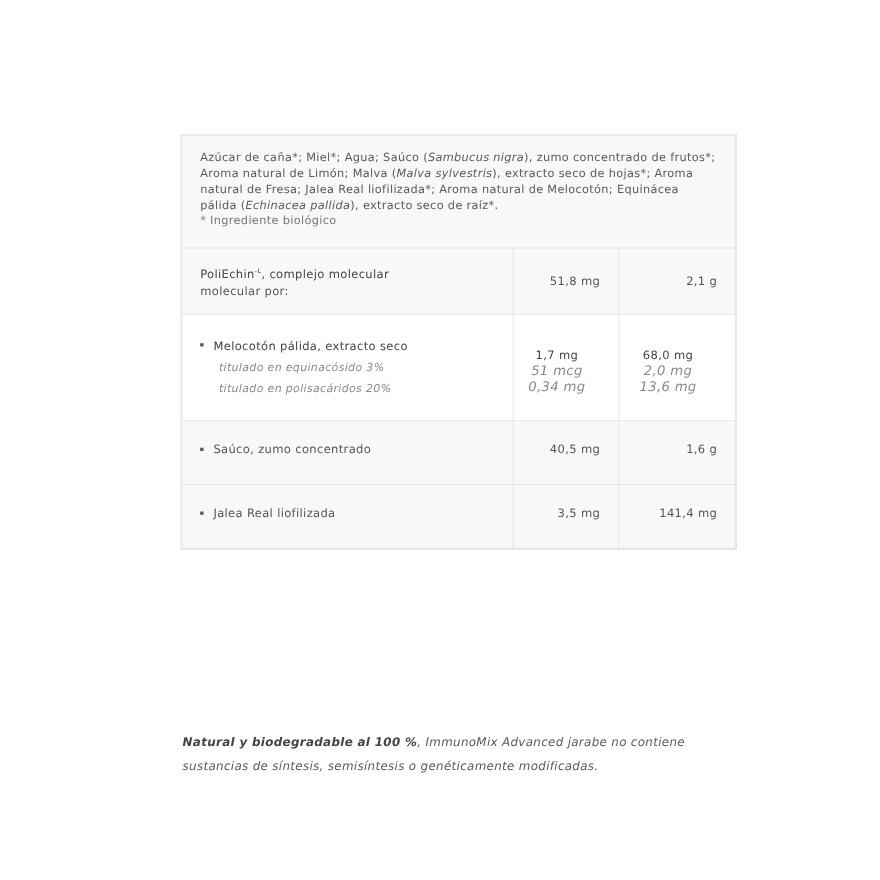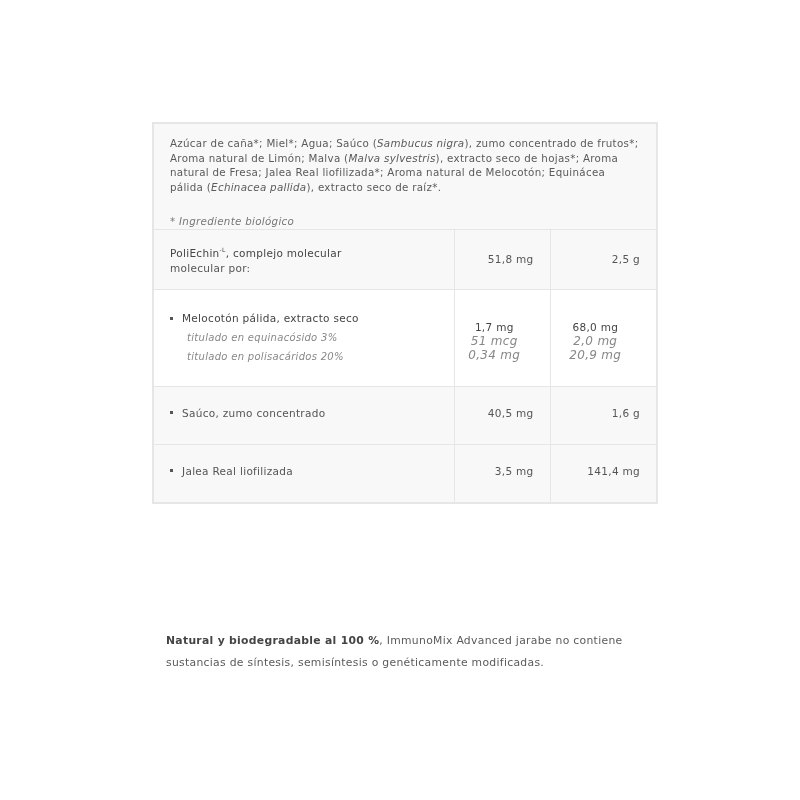--- a/index.html
+++ b/index.html
@@ -1,21 +1,21 @@
 <!DOCTYPE html>
 <html><head>
 <meta charset="utf-8">
 <style>
   * { box-sizing: border-box; margin: 0; padding: 0; }
   html, body { width: 800px; height: 800px; background: #ffffff; overflow: hidden; }
   body { font-family: "DejaVu Sans", "Liberation Sans", sans-serif; color: #555555; position: relative; }
 
   .table-wrap {
     position: absolute;
-    left: 152px;
+    left: 164px;
     top: 122px;
     width: 506px;
     border: 1px solid #e6e6e6;
   }
   table { width: 100%; border-collapse: collapse; table-layout: fixed; }
   td { border: 1px solid #e6e6e6; vertical-align: middle; font-size: 10.5px; letter-spacing: 0.3px; color: #555; }
   tr.grey td { background: #f8f8f8; }
   tr.white td { background: #ffffff; }
 
   col.c1 { width: 280px; }
@@ -24,21 +24,21 @@
 
   .ingredients-cell {
     height: 102px;
     padding: 12px 16px 0 16px;
     vertical-align: top !important;
     line-height: 14.5px;
     font-size: 10.3px;
     color: #5a5a5a;
   }
   .ingredients-cell i { font-style: italic; }
-  .footnote { font-style: italic; color: #777; display: block; margin-top: 20px; }
+  .footnote { color: #777; display: block; }
 
   .header-row td { height: 59px; }
   .header-label { padding: 0 16px; text-transform: uppercase; line-height: 14px; letter-spacing: 0.6px; color: #555; }
   .num { text-align: right; padding-right: 16px; color: #555; }
 
   .poli-row td { height: 60px; }
   .poli-label { padding: 0 16px; line-height: 15px; }
   .poli-label .strong { color: #444; }
   .poli-label sup { font-size: 6px; vertical-align: 5px; }
 
@@ -50,26 +50,27 @@
   .num-stack .sub { font-style: italic; color: #888; display: block; font-size: 12px; }
 
   .bullet-label { padding: 0 16px; }
   .bullet { display: inline-block; width: 3px; height: 3px; background: #555; margin-right: 9px; vertical-align: middle; position: relative; top: -1px; }
   .top-aligned td { vertical-align: top; padding-top: 20px; }
   .simple-row td { height: 58px; margin-left: 46px; }
 
   .footer-text {
     position: absolute;
     left: 166px;
-    top: 630px;
+    top: 664px;
     width: 480px;
     font-size: 10.8px;
     line-height: 22px;
     color: #5a5a5a;
     letter-spacing: 0.3px;
+    font-style: italic;
   }
   .footer-text b { color: #444; font-weight: bold; }
 </style>
 </head>
 <body>
 
 <div class="table-wrap">
   <table>
     <colgroup>
         <col class="c1">
@@ -85,38 +86,38 @@
       </td>
     </tr>
 
 
     <tr class="grey poli-row">
       <td class="poli-label">
         <span class="strong"><span>PoliEchin</span><sup>-L</sup><span>, complejo molecular</span></span><br>
         <span>molecular por:</span>
       </td>
       <td class="num">51,8 mg</td>
-      <td class="num">2,5 g</td>
+      <td class="num">2,1 g</td>
     </tr>
 
     <tr class="white equi-row">
       <td class="equi-label">
         <span class="bullet"></span><span style="color:#444">Melocotón pálida, extracto seco</span>
         <span class="equi-sub">titulado en equinacósido 3%</span>
         <span class="equi-sub">titulado en polisacáridos 20%</span>
       </td>
       <td class="num-stack">
         <span class="main">1,7 mg</span>
         <span class="sub">51 mcg</span>
         <span class="sub">0,34 mg</span>
       </td>
       <td class="num-stack">
         <span class="main">68,0 mg</span>
         <span class="sub">2,0 mg</span>
-        <span class="sub">20,9 mg</span>
+        <span class="sub">13,6 mg</span>
       </td>
     </tr>
 
     <tr class="grey simple-row top-aligned">
       <td class="bullet-label"><span class="bullet"></span><span>Saúco, zumo concentrado</span></td>
       <td class="num">40,5 mg</td>
       <td class="num">1,6 g</td>
     </tr>
 
 

